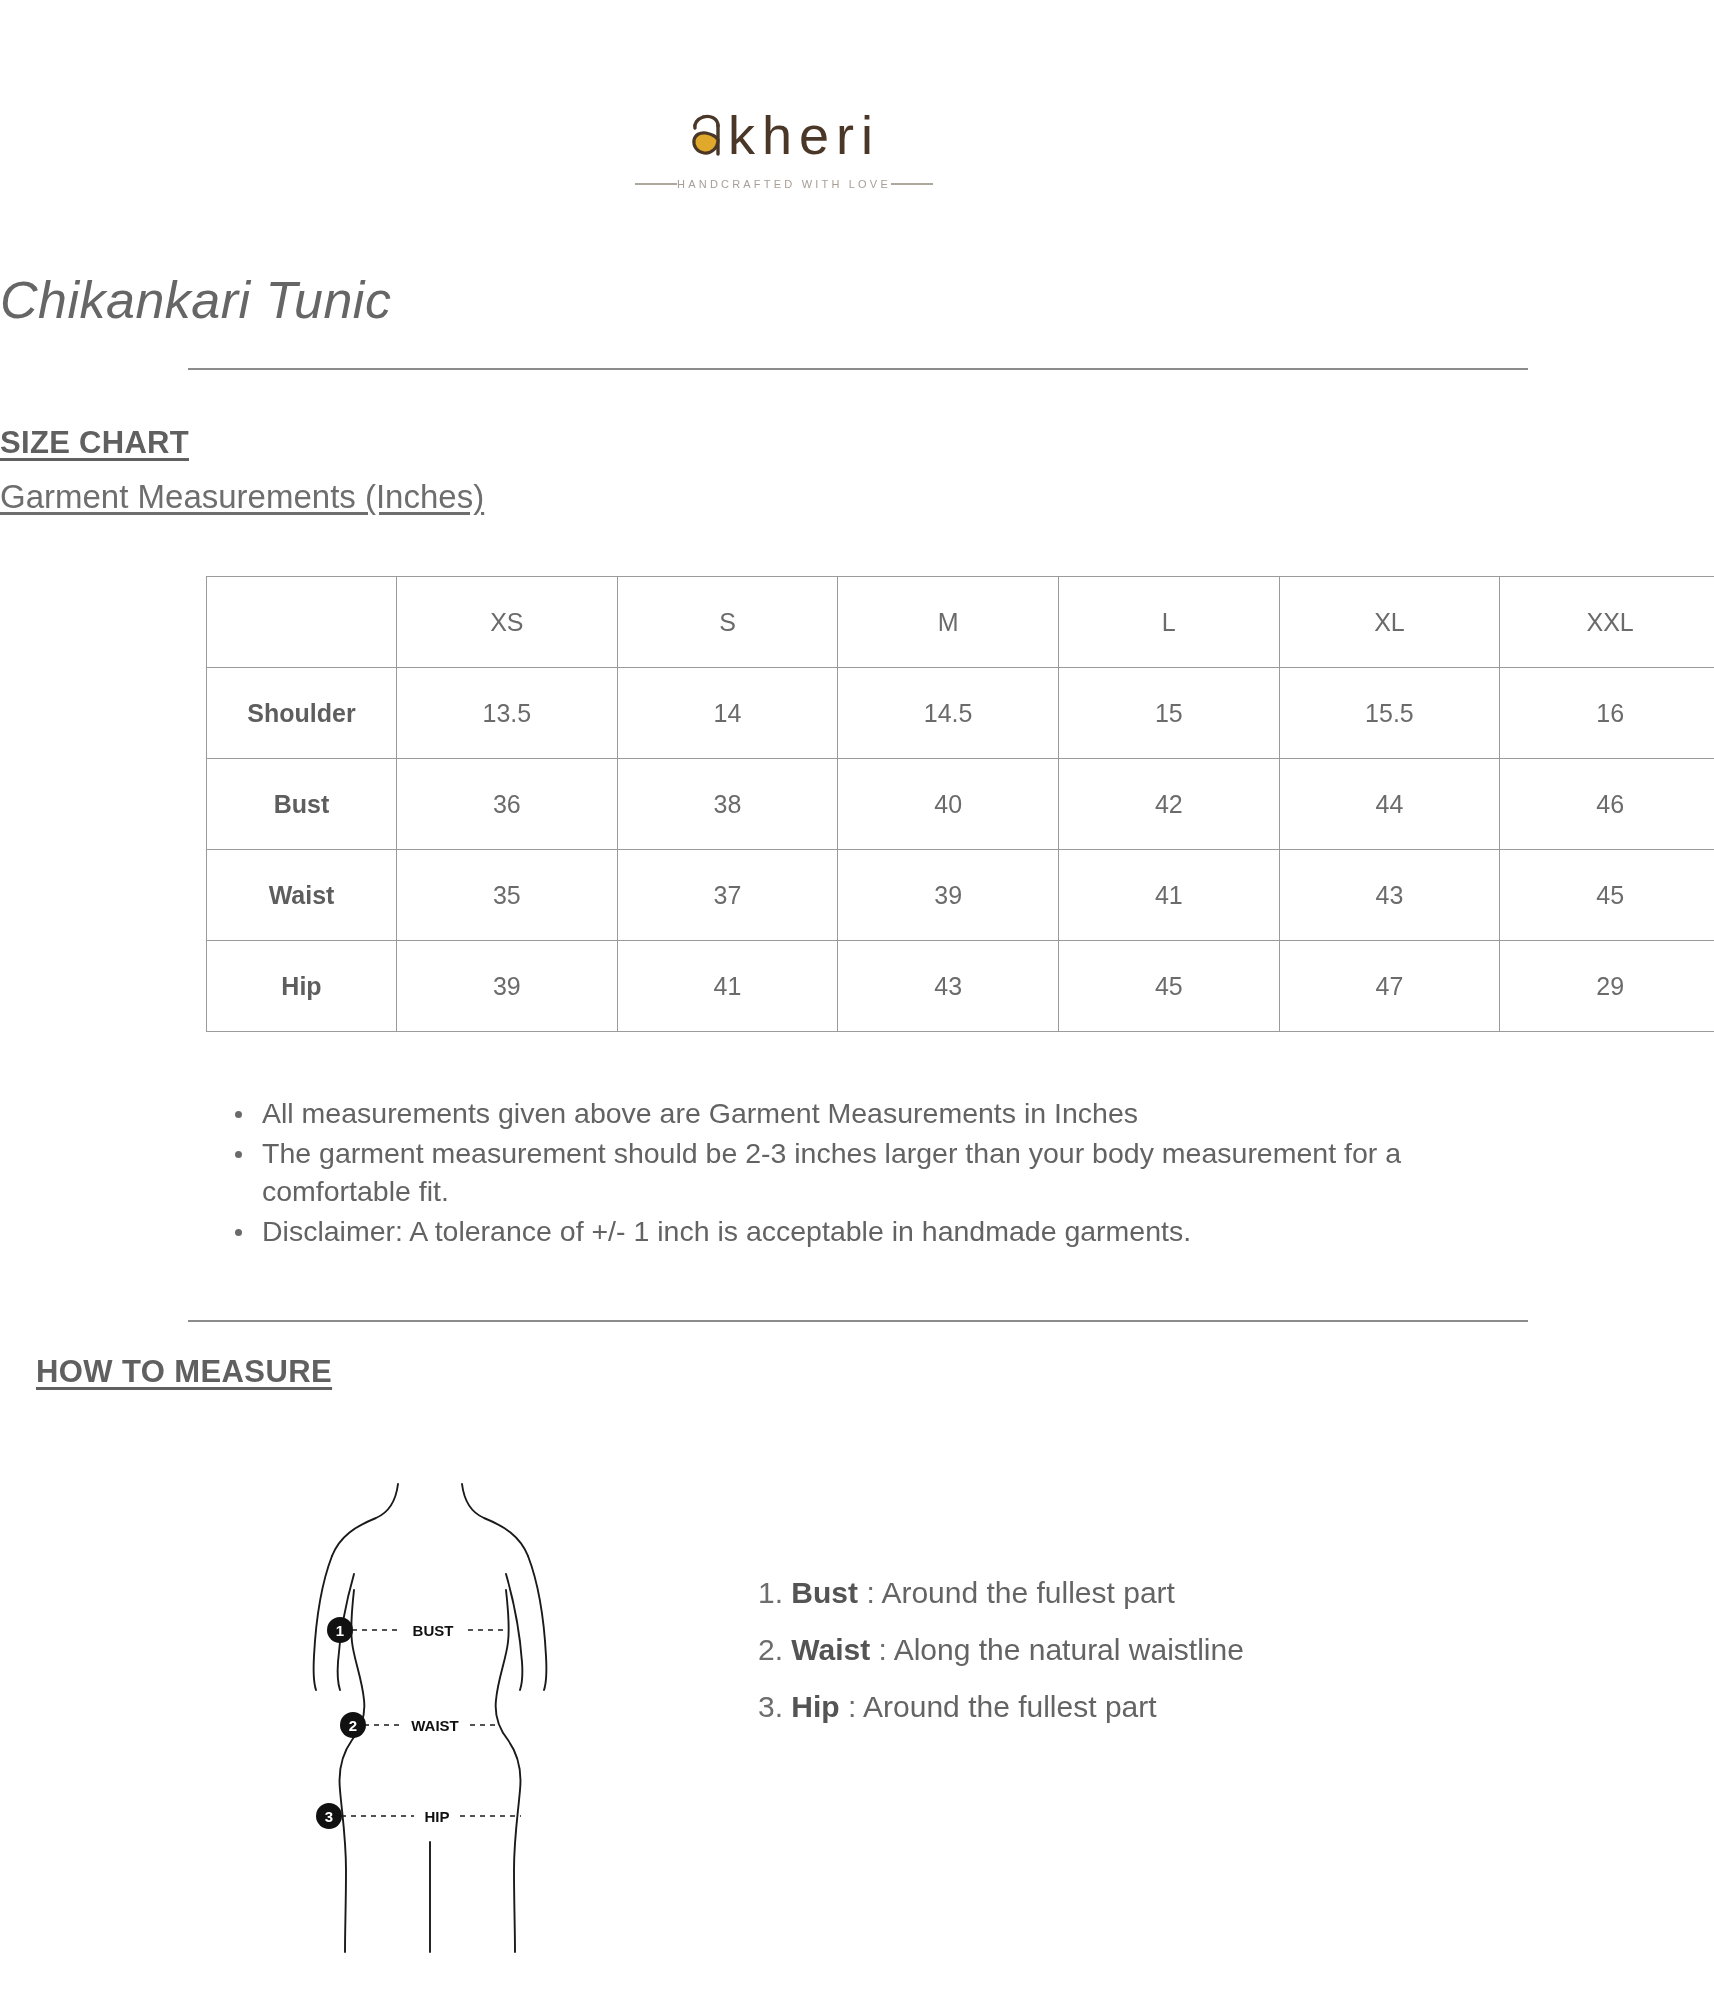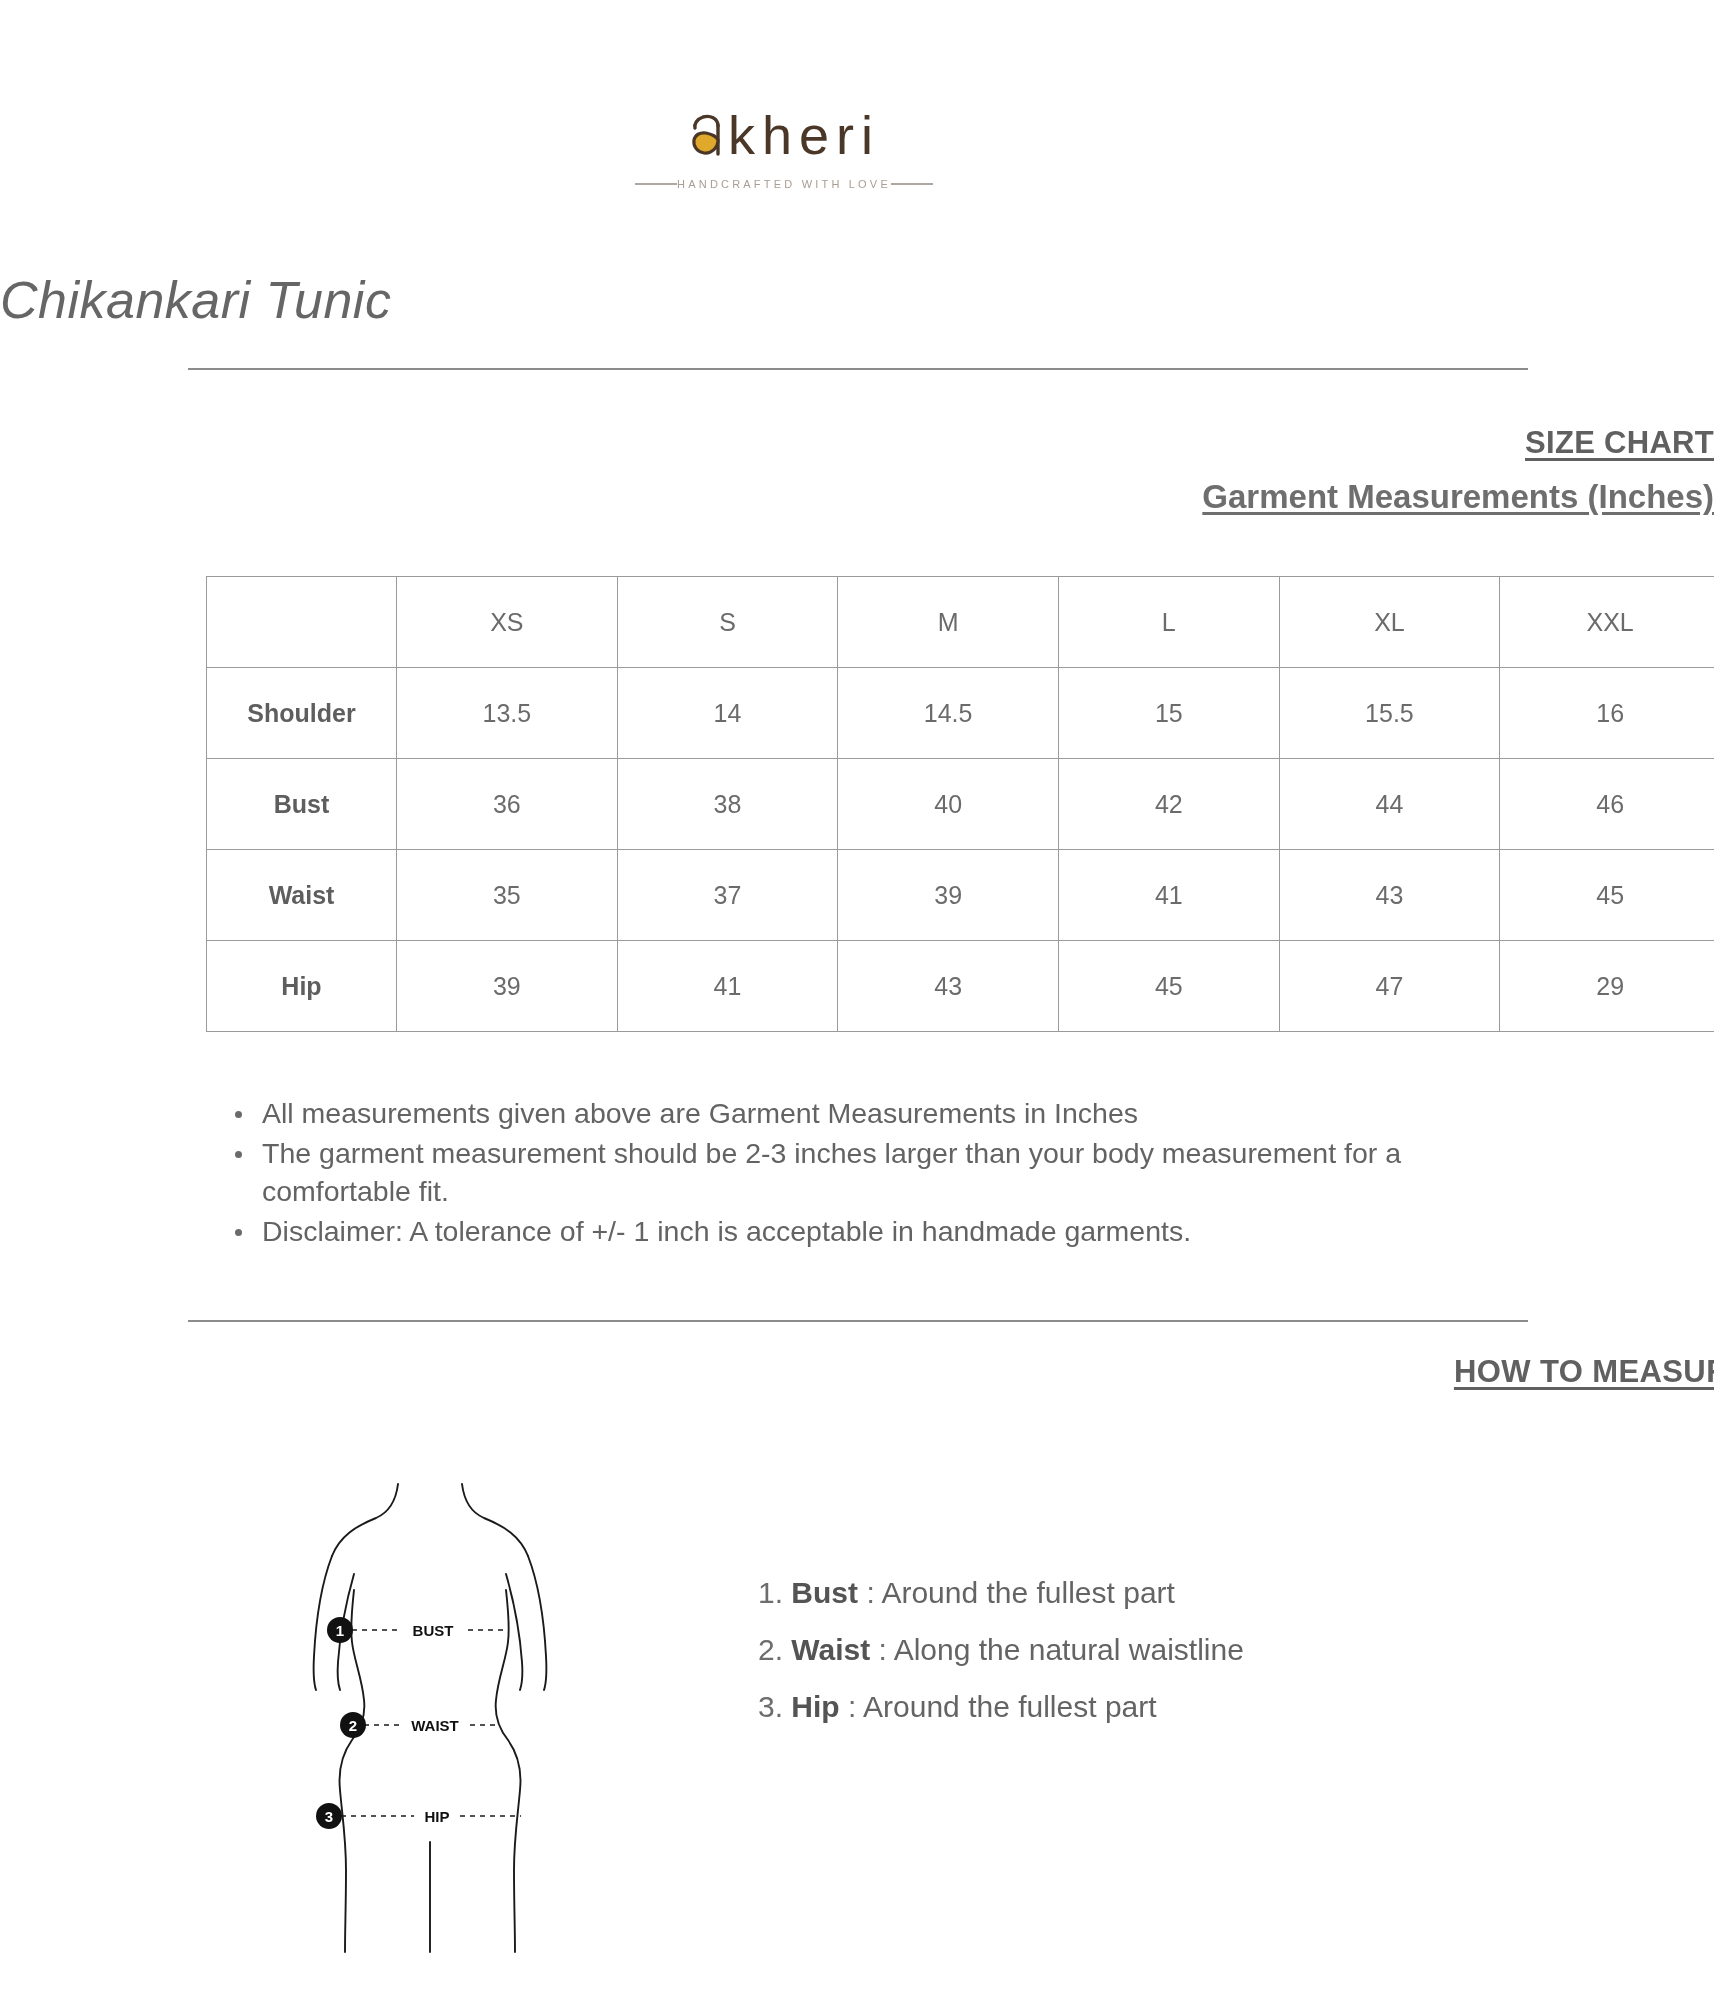--- a/index.html
+++ b/index.html
@@ -85,37 +85,36 @@
     background: #8c8c8c;
   }
   .divider-top  { top: 368px;  left: 188px; width: 1340px; }
   .divider-mid  { top: 1320px; left: 188px; width: 1340px; }
 
   
   .sec-head-wrap {
     position: absolute;
     left: 0;
     width: 1714px;
-    text-align: right;
-    padding-left: 48px;
+    text-align: left;
   }
   .size-chart-head { top: 425px; }
   .sch-title {
     font-size: 31px;
     font-weight: 700;
     color: #606060;
     text-decoration: underline;
     text-underline-offset: 5px;
     letter-spacing: 0.3px;
   }
   .sch-sub {
     display: block;
     margin-top: 17px;
     font-size: 33px;
-    font-weight: 700;
+    font-weight: 400;
     color: #6e6e6e;
     text-decoration: underline;
     text-underline-offset: 4px;
   }
 
   .how-head { top: 1354px; margin-left: 36px; }
   .how-title {
     font-size: 31px;
     font-weight: 700;
     color: #606060;

